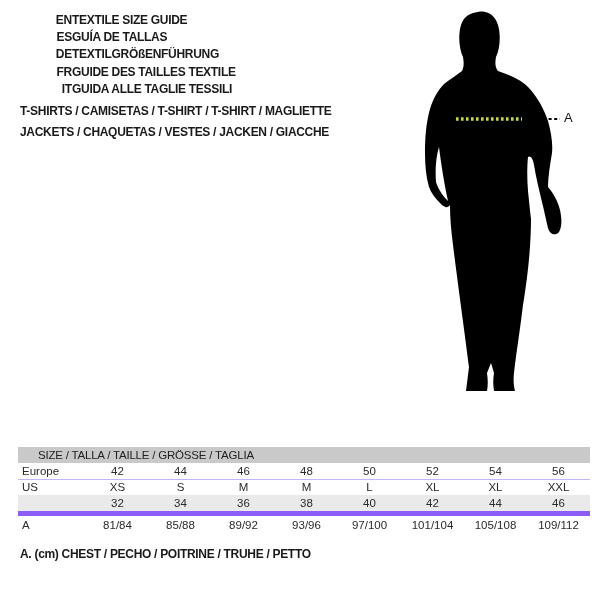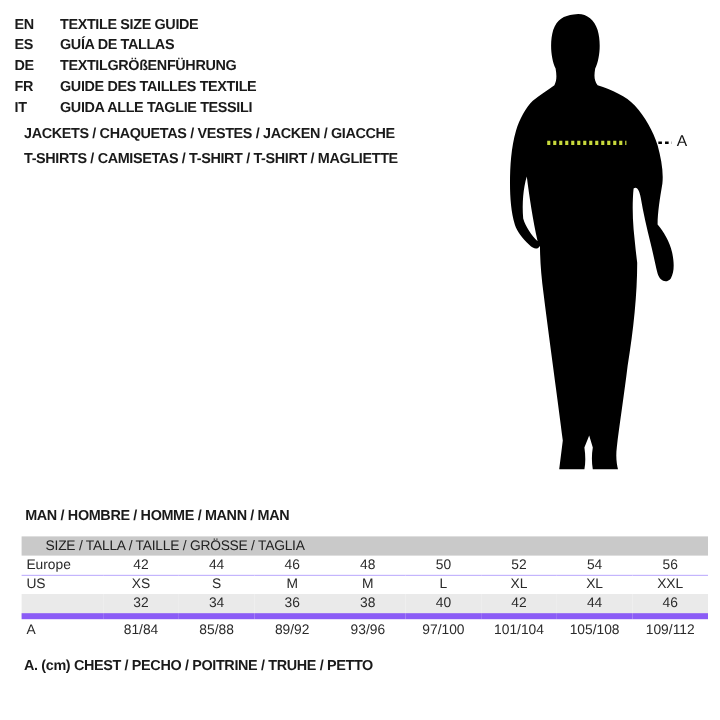--- a/index.html
+++ b/index.html
@@ -7,21 +7,21 @@
   body { font-family: "Liberation Sans", sans-serif; color: #1a1a1a; }
   .page {
     position: relative;
     width: 600px;
     height: 600px;
     background: #ffffff;
     overflow: hidden;
   }
 
   
-  .lang-list { position: absolute; left: 12px; top: 11px; }
+  .lang-list { position: absolute; left: 34px; top: 11px; text-align: right; }
   .lang-row { display: flex; height: 17.4px; align-items: center; }
   .lang-code {
     width: 38px; font-weight: bold; font-size: 12px; letter-spacing: -0.2px;
   }
   .lang-label {
     font-weight: bold; font-size: 12px; letter-spacing: -0.3px; white-space: nowrap;
   }
 
   
   .categories { position: absolute; left: 20px; top: 101px; }
@@ -91,22 +91,22 @@
       <span class="lang-code">FR</span>
       <span class="lang-label">GUIDE DES TAILLES TEXTILE</span>
     </div>
     <div class="lang-row">
       <span class="lang-code">IT</span>
       <span class="lang-label">GUIDA ALLE TAGLIE TESSILI</span>
     </div>
   </div>
 
   <div class="categories">
+    <div class="category-line">T-SHIRTS / CAMISETAS / T-SHIRT / T-SHIRT / MAGLIETTE</div>
     <div class="category-line">JACKETS / CHAQUETAS / VESTES / JACKEN / GIACCHE</div>
-    <div class="category-line">T-SHIRTS / CAMISETAS / T-SHIRT / T-SHIRT / MAGLIETTE</div>
   </div>
 
   <div class="figure-wrap">
     <svg width="200" height="390" viewBox="0 0 200 390" xmlns="http://www.w3.org/2000/svg">
       <path fill="#000000" d="
         M 83,7
         C 92,5 100,10 103,20
         C 106,30 105,44 101,52
         C 100,58 100,62 103,66
         C 115,70 127,75 134,83
@@ -146,21 +146,20 @@
         M 44,142
         C 46,158 49,178 53,196
         C 48,191 43,184 41,177
         C 40,164 41,152 44,142 Z"></path>
       <line x1="61" y1="114" x2="127" y2="114" stroke="#c8d93c" stroke-width="3.6" stroke-dasharray="2.6 2.4"></line>
       <line x1="148" y1="114" x2="165" y2="114" stroke="#000000" stroke-width="2" stroke-dasharray="3 2.6"></line>
     </svg>
   </div>
   <span class="measure-label">A</span>
 
-  <div class="gender-heading">MAN / HOMBRE / HOMME / MANN / MAN</div>
 
   <div class="size-table-wrap">
     <table class="size-table">
       <colgroup>
         <col class="label-col">
         <col>
           <col>
           <col>
           <col>
           <col>

